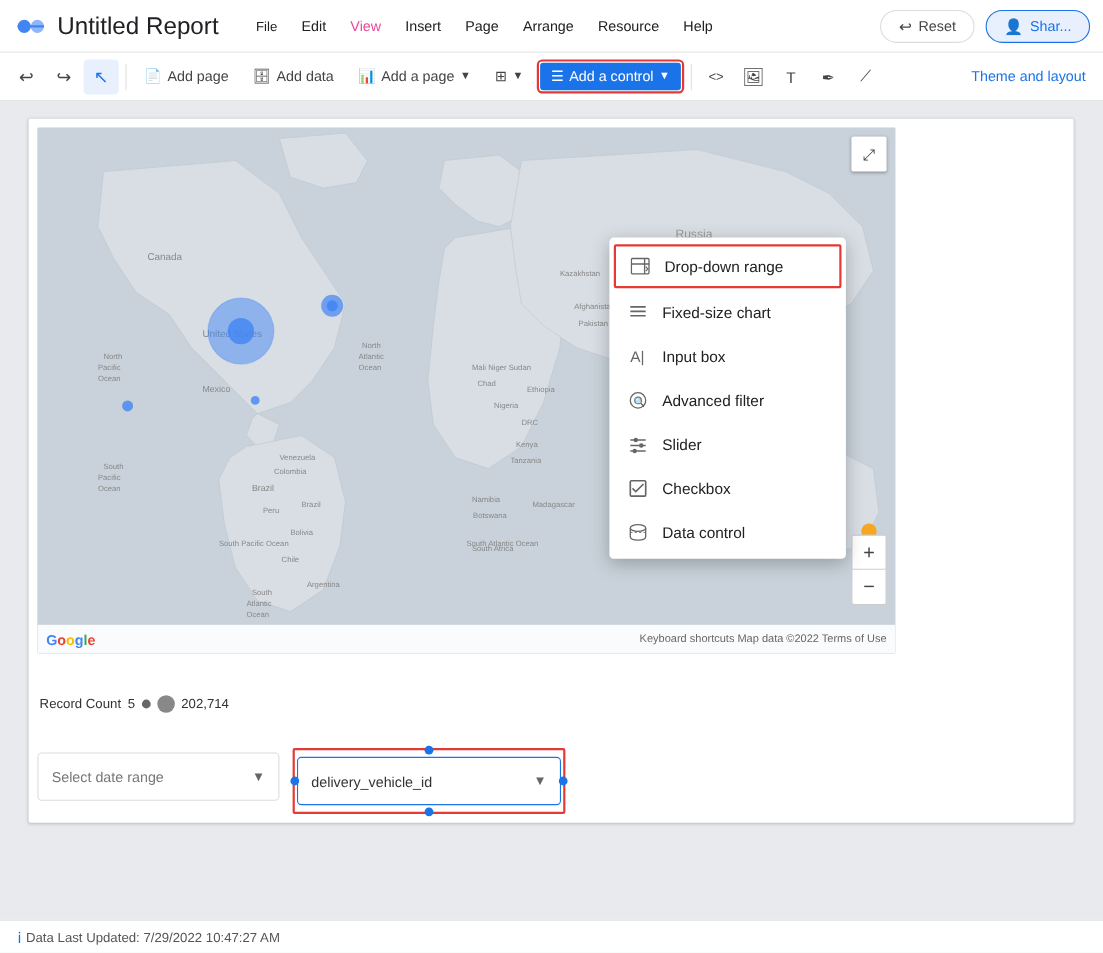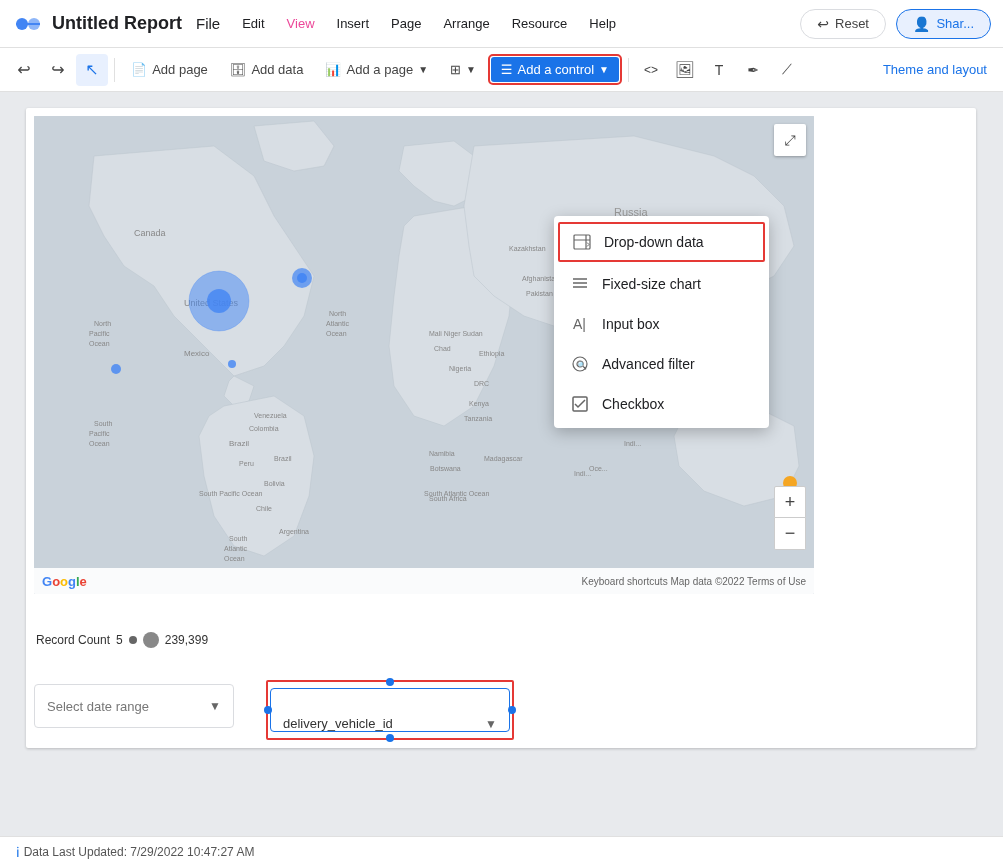--- a/index.html
+++ b/index.html
@@ -9,23 +9,23 @@
 <body>
 
 <div style="display:flex; align-items:center; height:48px; background:#fff; padding:0 12px; border-bottom:1px solid #e0e0e0;">
   <div style="width:32px;height:32px;margin-right:8px;flex-shrink:0;">
     <svg viewBox="0 0 32 32" width="32" height="32">
       <circle cx="10" cy="16" r="6" fill="#4285f4"></circle>
       <circle cx="22" cy="16" r="6" fill="#4285f4" opacity="0.6"></circle>
       <line x1="4" y1="16" x2="28" y2="16" stroke="#4285f4" stroke-width="2"></line>
     </svg>
   </div>
-  <span style="font-size:18px;color:#202124;font-weight:700;margin-right:4px;">Untitled Report</span>
+  <span style="font-size:22px;color:#202124;font-weight:400;margin-right:24px;">Untitled Report</span>
   <div style="display:flex;align-items:center;gap:2px;">
-    <span style="padding:4px 10px;font-size:15px;color:#202124;cursor:pointer;border-radius:4px;text-align:right;">File</span>
+    <span style="padding:4px 10px;font-size:12px;color:#202124;cursor:pointer;border-radius:4px;text-align:right;">File</span>
     <span style="padding:4px 10px;font-size:13px;color:#202124;cursor:pointer;border-radius:4px;">Edit</span>
     <span style="padding:4px 10px;font-size:13px;color:#ec4899;cursor:pointer;border-radius:4px;">View</span>
     <span style="padding:4px 10px;font-size:13px;color:#202124;cursor:pointer;border-radius:4px;">Insert</span>
     <span style="padding:4px 10px;font-size:13px;color:#202124;cursor:pointer;border-radius:4px;">Page</span>
     <span style="padding:4px 10px;font-size:13px;color:#202124;cursor:pointer;border-radius:4px;">Arrange</span>
     <span style="padding:4px 10px;font-size:13px;color:#202124;cursor:pointer;border-radius:4px;">Resource</span>
     <span style="padding:4px 10px;font-size:13px;color:#202124;cursor:pointer;border-radius:4px;">Help</span>
   </div>
   <div style="margin-left:auto;display:flex;align-items:center;gap:10px;">
     <button style="display:flex;align-items:center;gap:6px;padding:6px 16px;border:1px solid #dadce0;border-radius:20px;background:#fff;color:#444;font-size:13px;cursor:pointer;">
@@ -193,56 +193,56 @@
           <span style="font-size:13px;font-weight:bold;color:#ea4335;">e</span>
         <span style="margin-left:auto;font-size:10px;color:#666;">Keyboard shortcuts    Map data ©2022   Terms of Use</span>
       </div>
     </div>
 
     <div style="position:absolute;bottom:100px;left:10px;font-size:12px;color:#333;display:flex;align-items:center;gap:6px;">
       <span style="font-weight:500;">Record Count</span>
       <span>5</span>
       <span style="width:8px;height:8px;border-radius:50%;background:#666;display:inline-block;"></span>
       <span style="width:16px;height:16px;border-radius:50%;background:#888;display:inline-block;"></span>
-      <span>239,399</span>
-    </div>
-
-    <div style="position:absolute;bottom:20px;left:8px;width:200px;height:44px;background:#fff;border:1px solid #dadce0;border-radius:4px;display:flex;align-items:center;padding:0 12px;font-size:13px;color:#777;cursor:pointer;">
+      <span>202,714</span>
+    </div>
+
+    <div style="position:absolute;bottom:20px;left:8px;width:220px;height:44px;background:#fff;border:1px solid #dadce0;border-radius:4px;display:flex;align-items:center;padding:0 12px;font-size:13px;color:#777;cursor:pointer;">
       <span>Select date range</span>
       <span style="margin-left:auto;color:#666;font-size:12px;">▼</span>
     </div>
 
     <div style="position:absolute;bottom:8px;left:240px;width:248px;height:60px;border:2px solid #e53935;border-radius:2px;display:flex;align-items:center;justify-content:center;">
 
       <div style="position:absolute;top:-4px;left:50%;transform:translateX(-50%);width:8px;height:8px;background:#1a73e8;border-radius:50%;cursor:n-resize;"></div>
 
       <div style="position:absolute;bottom:-4px;left:50%;transform:translateX(-50%);width:8px;height:8px;background:#1a73e8;border-radius:50%;cursor:s-resize;"></div>
 
       <div style="position:absolute;top:50%;left:-4px;transform:translateY(-50%);width:8px;height:8px;background:#1a73e8;border-radius:50%;cursor:w-resize;"></div>
 
       <div style="position:absolute;top:50%;right:-4px;transform:translateY(-50%);width:8px;height:8px;background:#1a73e8;border-radius:50%;cursor:e-resize;"></div>
 
-      <div style="width:100%;height:44px;background:#fff;border:1px solid #1a73e8;border-radius:4px;display:flex;align-items:flex-end;padding:0 12px;font-size:13px;color:#333;cursor:pointer;margin:2px;">
+      <div style="width:100%;height:44px;background:#fff;border:1px solid #1a73e8;border-radius:4px;display:flex;align-items:center;padding:0 12px;font-size:13px;color:#333;cursor:pointer;margin:2px;">
         <span>delivery_vehicle_id</span>
         <span style="margin-left:auto;color:#666;font-size:12px;">▼</span>
       </div>
     </div>
 
     <div style="position:absolute;top:108px;left:528px;width:215px;background:#fff;border-radius:4px;box-shadow:0 4px 16px rgba(0,0,0,0.25);z-index:100;padding:4px 0;">
 
       <div style="display:flex;align-items:center;gap:12px;padding:8px 12px;font-size:14px;color:#202124;cursor:pointer;border:2px solid #e53935;margin:2px 4px;border-radius:2px;">
         <span style="width:20px;height:20px;display:flex;align-items:center;justify-content:center;color:#555;flex-shrink:0;">
           <svg width="18" height="18" viewBox="0 0 18 18">
             <rect x="1" y="2" width="16" height="14" rx="1" fill="none" stroke="#666" stroke-width="1.2"></rect>
             <line x1="1" y1="7" x2="17" y2="7" stroke="#666" stroke-width="1.2"></line>
             <line x1="13" y1="2" x2="13" y2="16" stroke="#666" stroke-width="1.2"></line>
             <path d="M14,9.5 L16,11.5 L14,13.5" fill="none" stroke="#666" stroke-width="1"></path>
           </svg>
         </span>
-        <span>Drop-down data</span>
+        <span>Drop-down range</span>
       </div>
 
       <div style="display:flex;align-items:center;gap:12px;padding:10px 16px;font-size:14px;color:#202124;cursor:pointer;">
         <span style="width:20px;height:20px;display:flex;align-items:center;justify-content:center;color:#555;flex-shrink:0;">
           <svg width="18" height="18" viewBox="0 0 18 18">
             <line x1="2" y1="4" x2="16" y2="4" stroke="#666" stroke-width="1.5"></line>
             <line x1="2" y1="8" x2="16" y2="8" stroke="#666" stroke-width="1.5"></line>
             <line x1="2" y1="12" x2="16" y2="12" stroke="#666" stroke-width="1.5"></line>
           </svg>
         </span>
@@ -262,32 +262,55 @@
         <span style="width:20px;height:20px;display:flex;align-items:center;justify-content:center;color:#555;flex-shrink:0;">
           <svg width="18" height="18" viewBox="0 0 18 18">
             <circle cx="9" cy="9" r="7" fill="none" stroke="#666" stroke-width="1.2"></circle>
             <circle cx="9" cy="9" r="3" fill="none" stroke="#666" stroke-width="1.2"></circle>
             <text x="6" y="13" font-size="8" fill="#666">🔍</text>
           </svg>
         </span>
         <span>Advanced filter</span>
       </div>
 
+      <div style="display:flex;align-items:center;gap:12px;padding:10px 16px;font-size:14px;color:#202124;cursor:pointer;">
+        <span style="width:20px;height:20px;display:flex;align-items:center;justify-content:center;color:#555;flex-shrink:0;">
+          <svg width="18" height="18" viewBox="0 0 18 18">
+            <line x1="2" y1="5" x2="16" y2="5" stroke="#666" stroke-width="1.5"></line>
+            <line x1="2" y1="10" x2="16" y2="10" stroke="#666" stroke-width="1.5"></line>
+            <line x1="2" y1="15" x2="16" y2="15" stroke="#666" stroke-width="1.5"></line>
+            <circle cx="7" cy="5" r="2" fill="#666"></circle>
+            <circle cx="12" cy="10" r="2" fill="#666"></circle>
+            <circle cx="6" cy="15" r="2" fill="#666"></circle>
+          </svg>
+        </span>
+        <span>Slider</span>
+      </div>
 
       <div style="display:flex;align-items:center;gap:12px;padding:10px 16px;font-size:14px;color:#202124;cursor:pointer;">
         <span style="width:20px;height:20px;display:flex;align-items:center;justify-content:center;color:#555;flex-shrink:0;">
           <svg width="18" height="18" viewBox="0 0 18 18">
             <rect x="2" y="2" width="14" height="14" rx="1" fill="none" stroke="#666" stroke-width="1.5"></rect>
             <path d="M4,9 L7,12 L14,5" fill="none" stroke="#666" stroke-width="1.5"></path>
           </svg>
         </span>
         <span>Checkbox</span>
       </div>
 
 
+      <div style="display:flex;align-items:center;gap:12px;padding:10px 16px;font-size:14px;color:#202124;cursor:pointer;">
+        <span style="width:20px;height:20px;display:flex;align-items:center;justify-content:center;color:#555;flex-shrink:0;">
+          <svg width="18" height="18" viewBox="0 0 18 18">
+            <ellipse cx="9" cy="5" rx="7" ry="3" fill="none" stroke="#666" stroke-width="1.2"></ellipse>
+            <path d="M2,5 L2,13 Q2,16 9,16 Q16,16 16,13 L16,5" fill="none" stroke="#666" stroke-width="1.2"></path>
+            <line x1="2" y1="9" x2="16" y2="9" stroke="#666" stroke-width="0.8" stroke-dasharray="2,2"></line>
+          </svg>
+        </span>
+        <span>Data control</span>
+      </div>
     </div>
 
   </div>
 </div>
 
 <div style="height:30px;background:#fff;border-top:1px solid #e0e0e0;display:flex;align-items:center;padding:0 16px;font-size:12px;color:#555;gap:4px;">
   <span style="color:#1a73e8;font-size:14px;">ℹ</span>
   <span>Data Last Updated: 7/29/2022 10:47:27 AM</span>
 </div>
 

